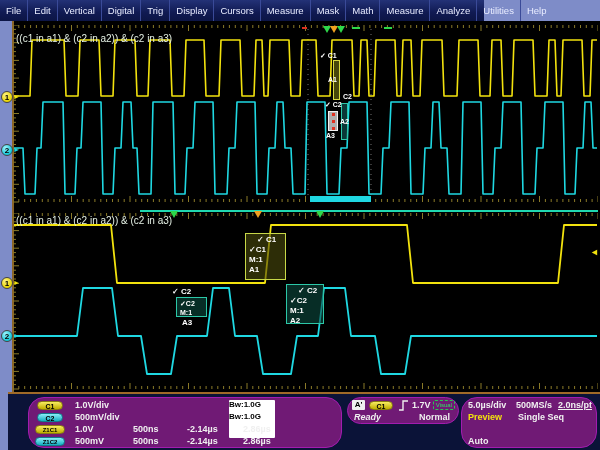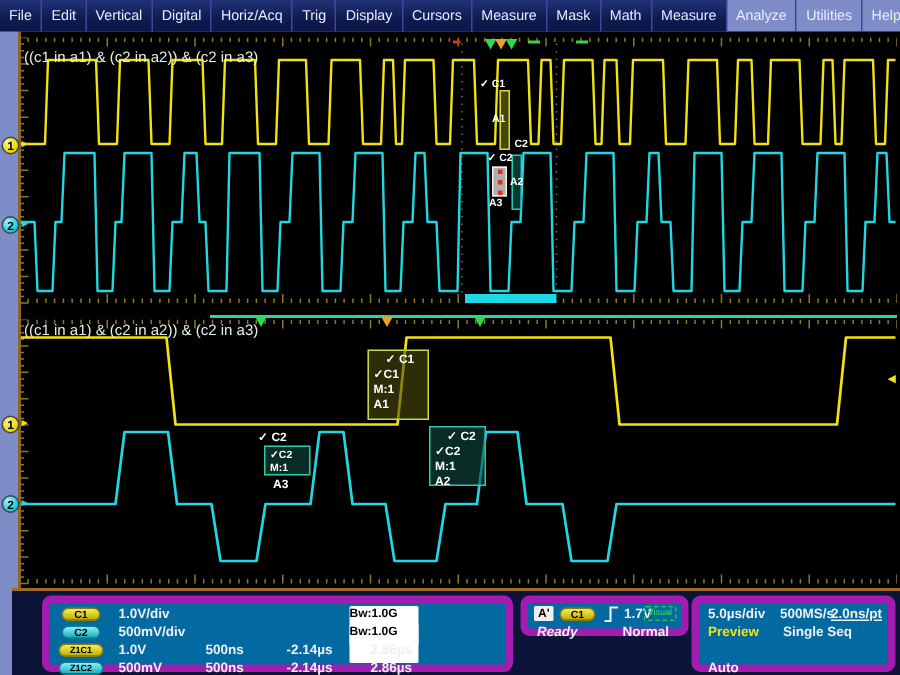--- a/index.html
+++ b/index.html
@@ -61,21 +61,21 @@
   .vt-box-yellow { border:1px solid #c8d848; background:rgba(75,75,12,.6); }
   .vt-box-teal { border:1px solid #2cc8a8; background:rgba(12,75,64,.6); }
   .vt-line-indent { padding-left:8px; }
   .vt-float { position:absolute; color:#fff; font-size:8px; font-weight:bold; z-index:6; white-space:nowrap; }
   
   .statusbar {
     position:absolute; left:8px; top:392px; width:592px; height:58px;
     background:#0b1338; border-top:2px solid #a06a28; z-index:20;
   }
   .panel {
-    position:absolute; background:#0369a1; border:5px solid #a21caf; border-radius:6px;
+    position:absolute; background:#701a75; border:1px solid #a21caf; border-radius:16px;
   }
   .srow { position:absolute; left:0; width:100%; height:12px; }
   .stext { position:absolute; color:#f0f0f0; font-size:9px; font-weight:bold; white-space:nowrap; }
   .pill {
     position:absolute; height:9px; border-radius:5px; color:#000;
     font-size:7px; font-weight:bold; text-align:center; line-height:9px;
   }
   .pill-yellow { background:linear-gradient(#f8ec60,#c0ae00); border:1px solid #8a7e10; }
   .pill-cyan { background:linear-gradient(#8ceef8,#14aec0); border:1px solid #0e7e8c; }
   .bw-box {
@@ -95,21 +95,20 @@
 </head>
 <body>
 
 <div class="app">
 
   <div class="menubar">
     <span class="menu-item">File</span>
     <span class="menu-item">Edit</span>
     <span class="menu-item">Vertical</span>
     <span class="menu-item">Digital</span>
-    <span class="menu-item">Horiz/Acq</span>
     <span class="menu-item">Trig</span>
     <span class="menu-item">Display</span>
     <span class="menu-item">Cursors</span>
     <span class="menu-item">Measure</span>
     <span class="menu-item">Mask</span>
     <span class="menu-item">Math</span>
     <span class="menu-item">Measure</span>
     <span class="menu-item">Analyze</span>
     <span class="menu-item">Utilities</span>
     <span class="menu-item" style="border-right:none;">Help</span>

